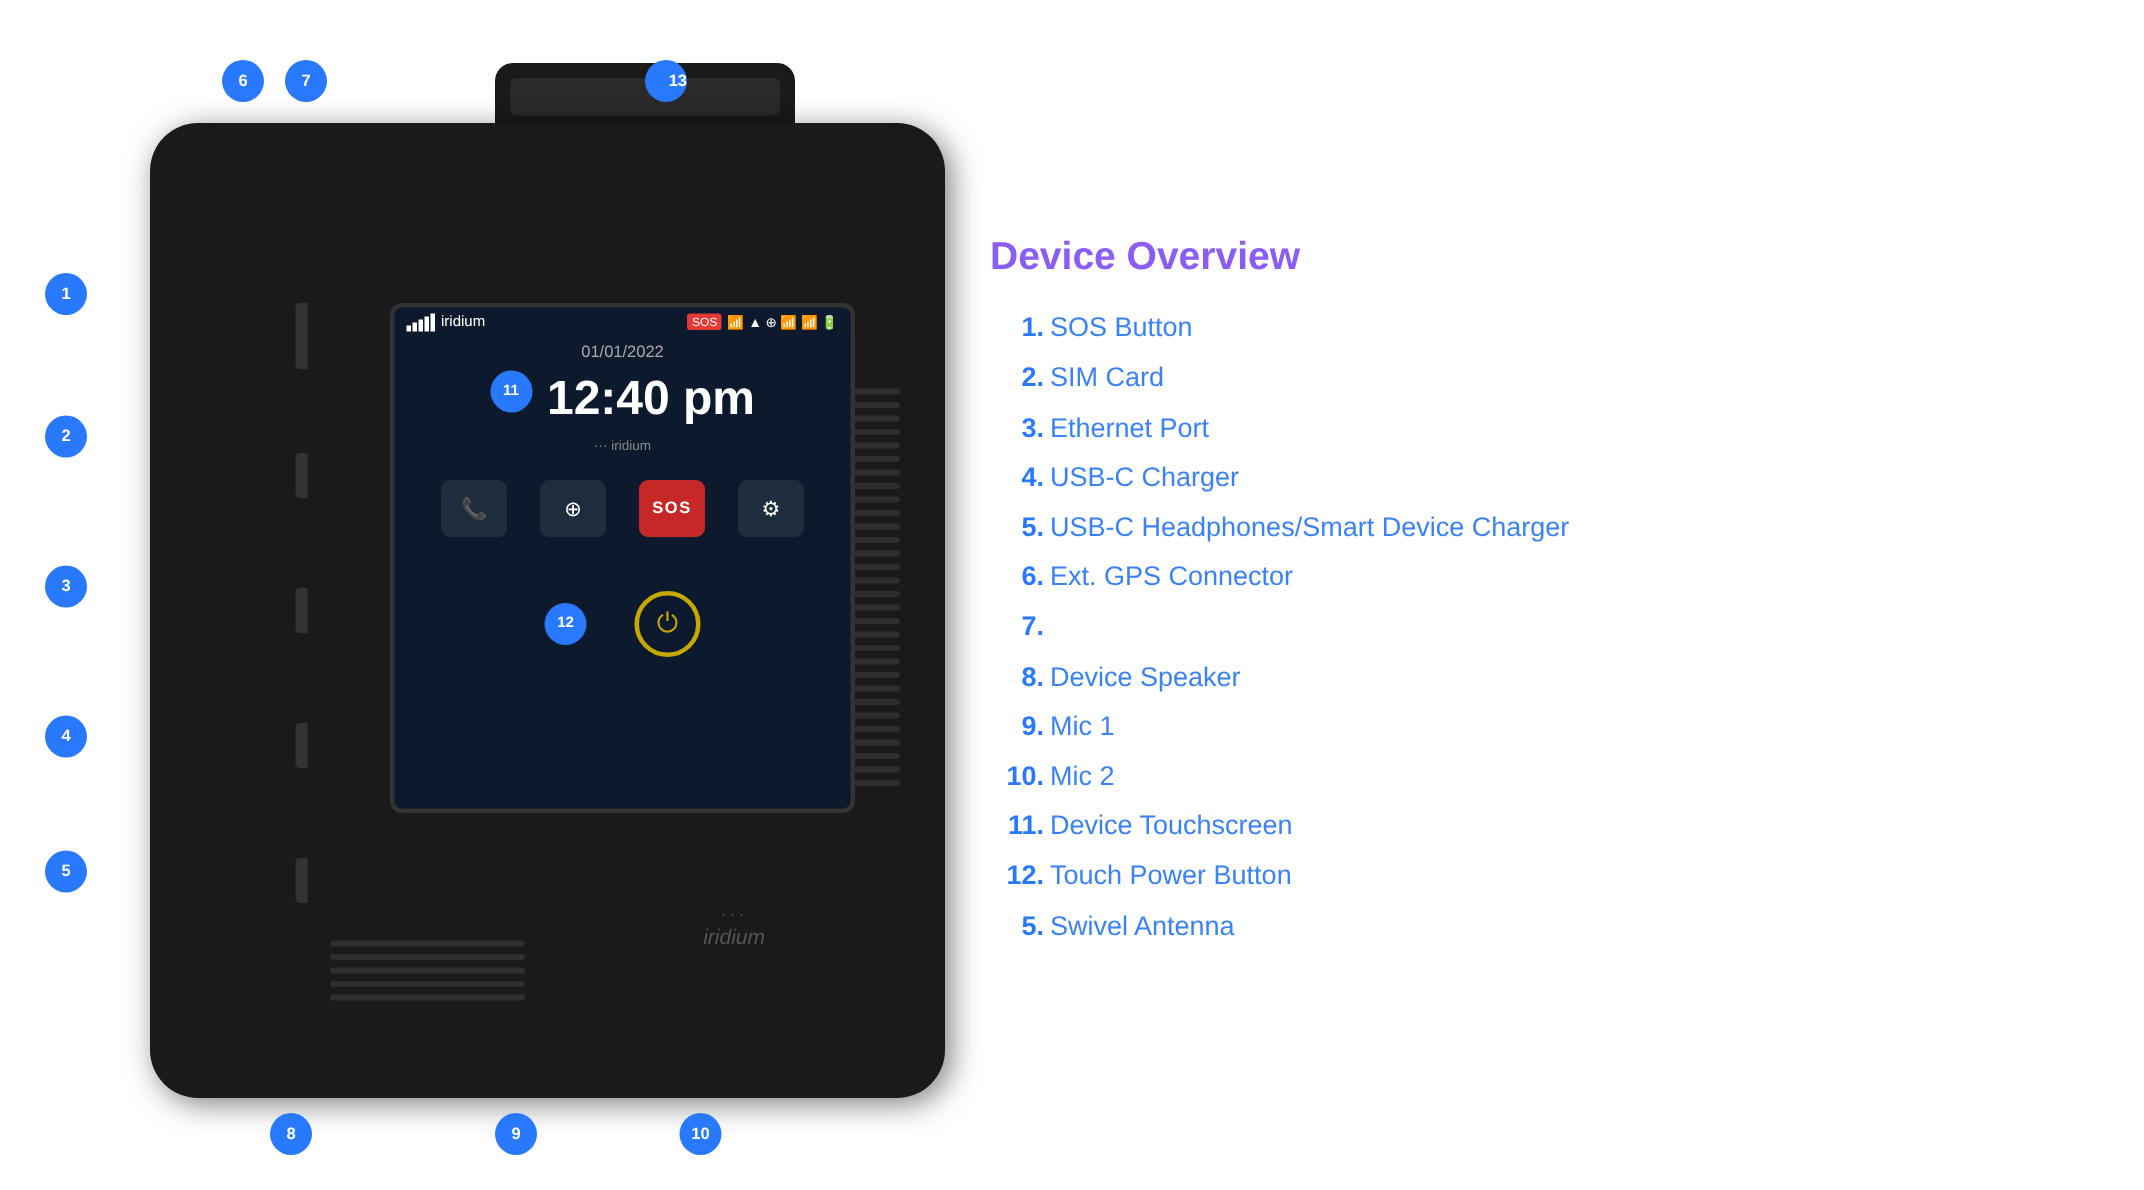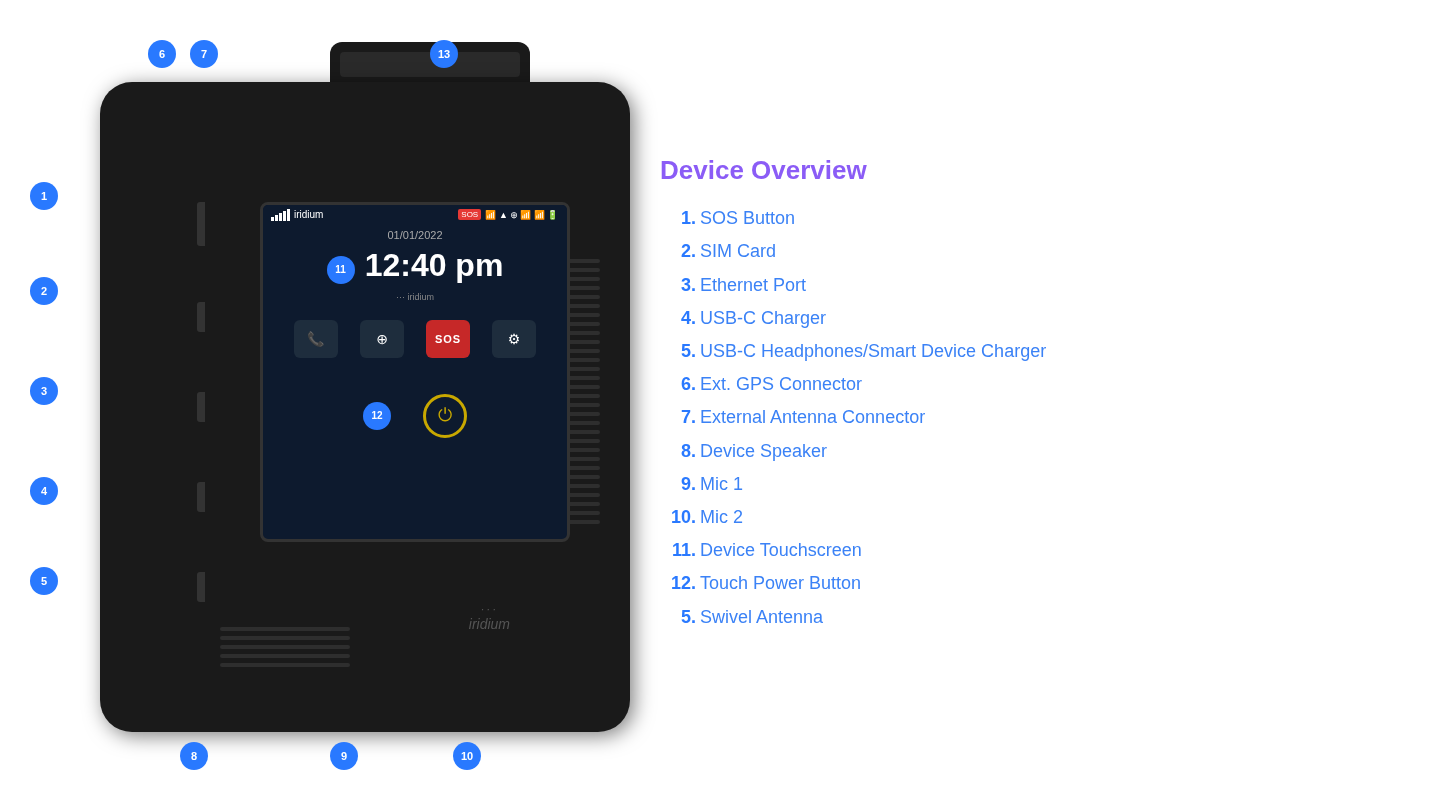--- a/index.html
+++ b/index.html
@@ -118,21 +118,21 @@
 
     .screen-date {
       text-align: center;
       color: #aaa;
       font-size: 11px;
       padding-top: 4px;
     }
 
     .screen-time-area {
       display: flex;
-      align-items: flex-end;
+      align-items: flex-start;
       justify-content: center;
       padding: 6px 12px;
       gap: 10px;
     }
     .screen-circle-11 {
       width: 28px;
       height: 28px;
       background: #2979ff;
       border-radius: 50%;
       display: flex;
@@ -436,21 +436,21 @@
     </div>
 
     <div class="callout" style="left: 148px; top: 18px;">
       <span>6</span>
     </div>
 
     <div class="callout" style="left: 190px; top: 18px;">
       <span>7</span>
     </div>
 
-    <div class="callout" style="left: 430px; top: 18px;">
+    <div class="callout" style="left: 430px; top: 18px; justify-content: flex-end;">
       <span>13</span>
     </div>
 
     <div class="callout" style="left: 30px; top: 160px;">
       <span>1</span>
     </div>
 
     <div class="callout" style="left: 30px; top: 255px;">
       <span>2</span>
     </div>
@@ -503,21 +503,20 @@
         <li class="info-item">
           <span class="info-num">5.</span>
           <span class="info-label">USB-C Headphones/Smart Device Charger</span>
         </li>
         <li class="info-item">
           <span class="info-num">6.</span>
           <span class="info-label">Ext. GPS Connector</span>
         </li>
         <li class="info-item">
           <span class="info-num">7.</span>
-          <span class="info-label">External Antenna Connector</span>
         </li>
         <li class="info-item">
           <span class="info-num">8.</span>
           <span class="info-label">Device Speaker</span>
         </li>
         <li class="info-item">
           <span class="info-num">9.</span>
           <span class="info-label">Mic 1</span>
         </li>
         <li class="info-item">

